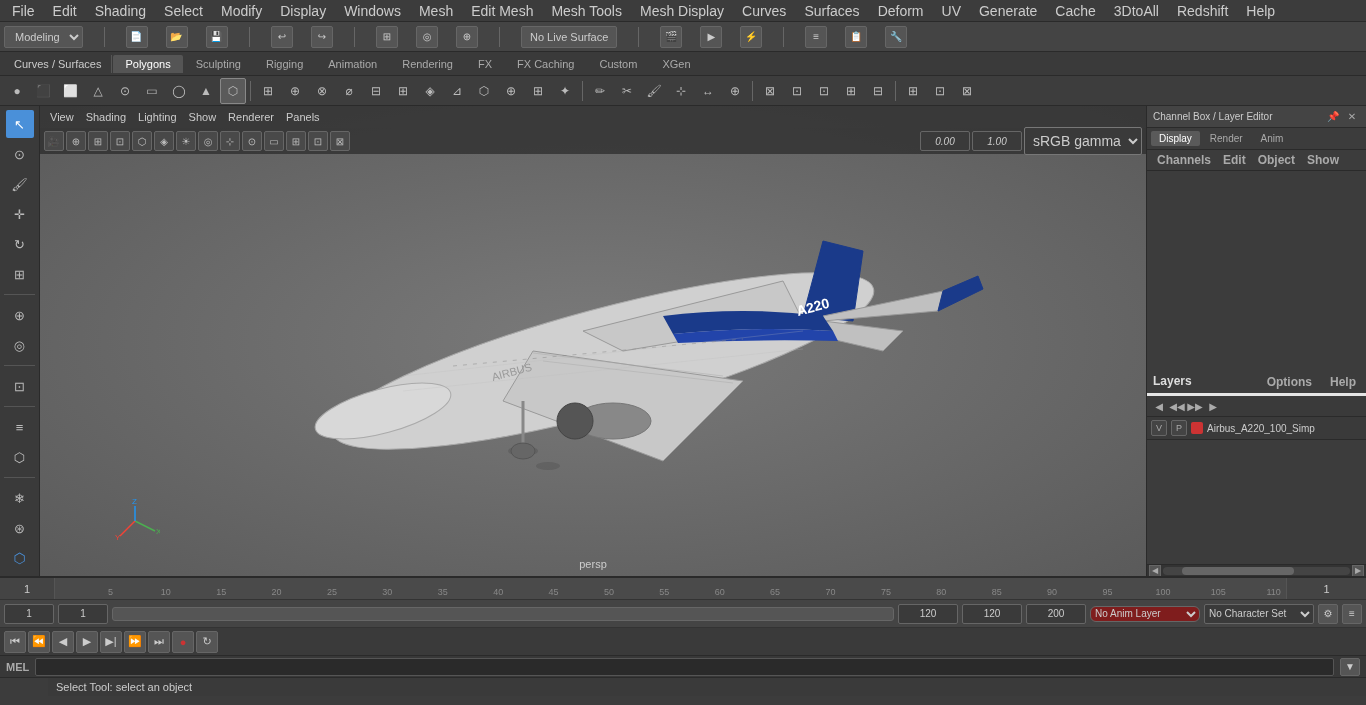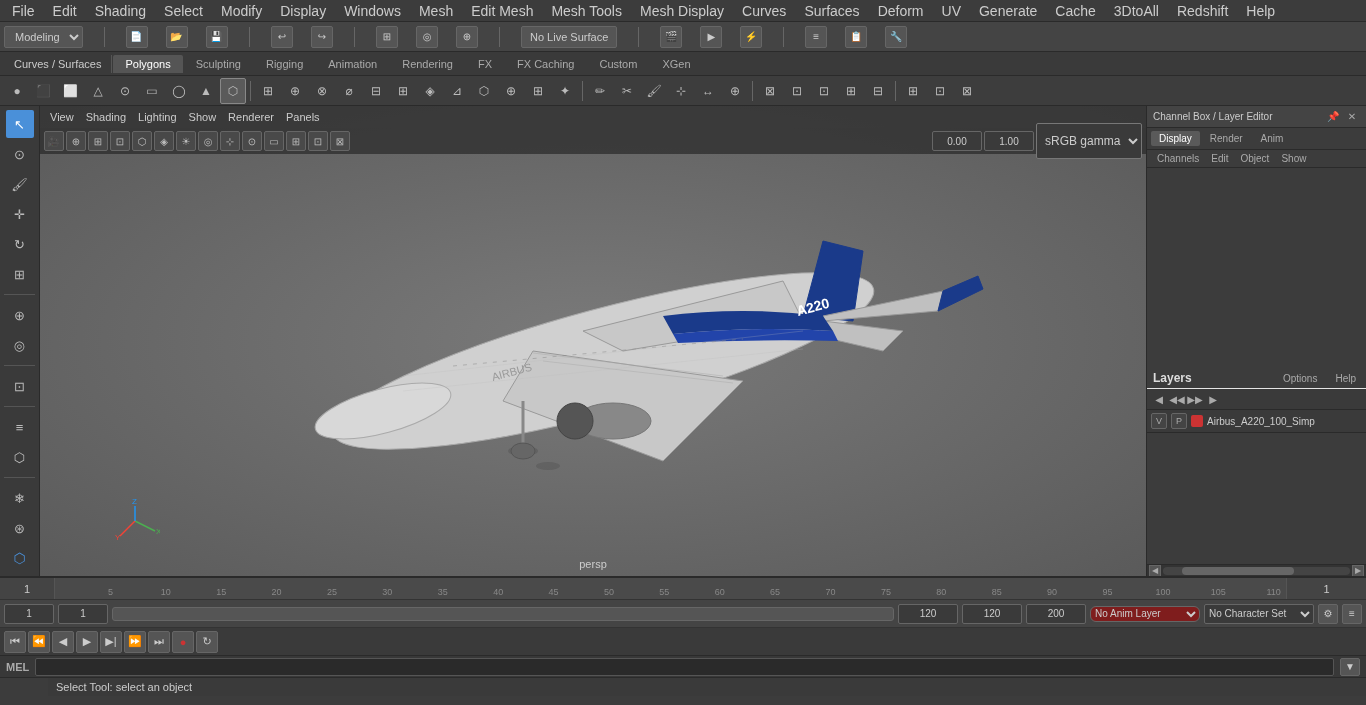--- a/index.html
+++ b/index.html
@@ -212,28 +212,29 @@
     }
     .vp-input {
       background: #3a3a3a;
       border: 1px solid #666;
       border-radius: 2px;
       height: 20px;
       width: 50px;
       color: #ccc;
       font-size: 10px;
       text-align: center;
+      font-style: italic;
     }
     .vp-gamma-select {
       background: #3a3a3a;
       border: 1px solid #777;
       border-radius: 2px;
-      height: 36px;
-      color: #ccc;
-      font-size: 12px;
+      height: 28px;
+      color: #ccc;
+      font-size: 14px;
       padding: 0 4px;
     }
 
     
     #airplane-container {
       position: absolute;
       top: 0;
       left: 0;
       width: 100%;
       height: 100%;
@@ -287,35 +288,36 @@
       border-radius: 2px;
     }
     .rp-tab.active { background: #5a5a5a; color: #fff; }
     #channel-tabs {
       display: flex;
       gap: 4px;
       padding: 2px 6px;
       border-bottom: 1px solid #2a2a2a;
     }
     .ch-tab {
-      font-size: 10px;
+      font-size: 12px;
       color: #aaa;
       cursor: pointer;
       padding: 1px 4px;
+      font-weight: bold;
     }
     #layers-section {
       flex: 1;
       overflow: hidden;
     }
     #layers-header {
       display: flex;
-      align-items: flex-end;
+      align-items: flex-start;
       justify-content: space-between;
       padding: 3px 6px;
-      border-bottom: 1px solid #e5e5e5;
+      border-bottom: 3px solid #e5e5e5;
     }
     #layers-title {
       font-size: 12px;
       font-weight: bold;
       color: #ddd;
     }
     #layers-controls {
       display: flex;
       gap: 10px;
     }

